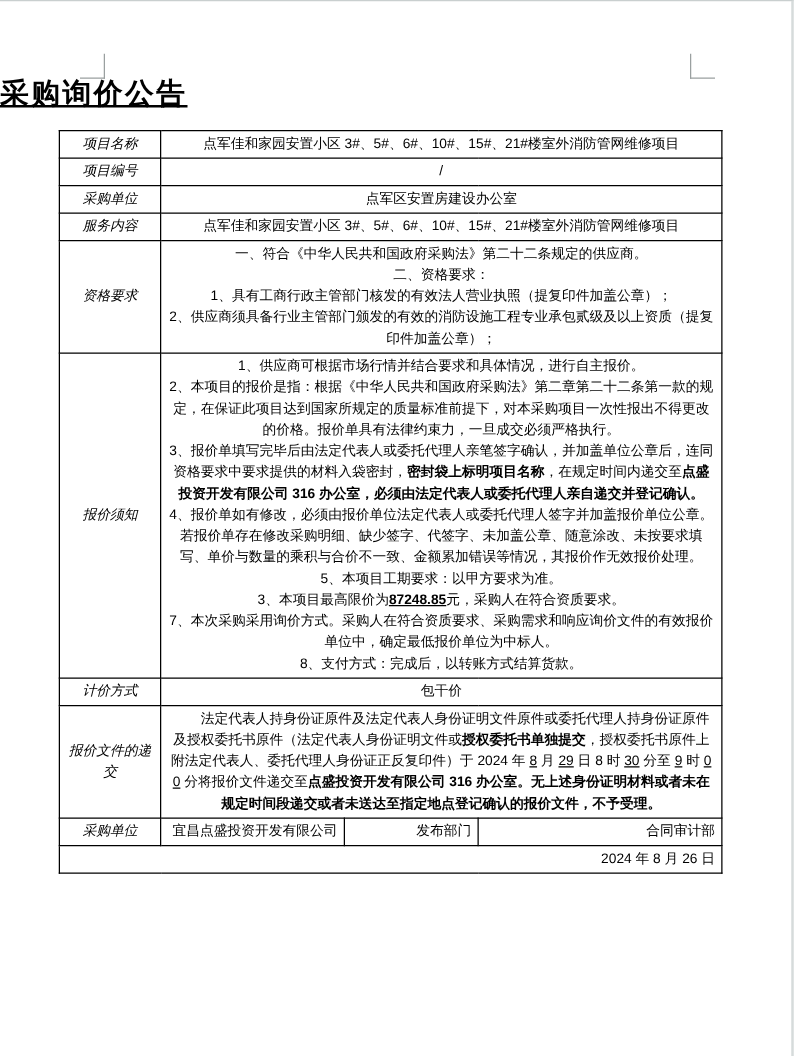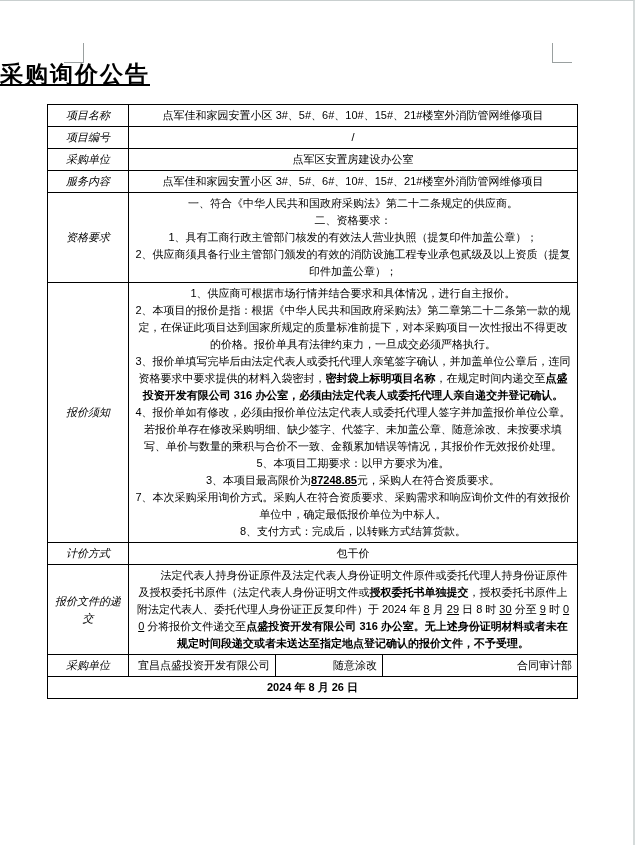--- a/index.html
+++ b/index.html
@@ -57,24 +57,23 @@
     padding:2px 4px;
     font-style:italic;
   }
   td.val{text-align:center;}
   td p{margin:0;}
   .b{font-weight:bold;}
   .u{text-decoration:underline;}
   .cell-submission p{text-indent:2em;}
   td.center{text-align:right;margin-top:17px;}
   td.date-cell{
-    text-align:center;
+    text-align:right;
     padding:6px 8px 6px 5px;
     border:1px solid #000;
-    font-weight:bold;
   }
   .h-sm{height:21px;}
 </style>
 </head>
 <body>
 
 <div class="corner-mark left"></div>
 <div class="corner-mark right"></div>
 
 <h1 class="doc-title">采购询价公告</h1>
@@ -141,21 +140,21 @@
   <tr>
     <td class="lbl">报价文件的递交</td>
     <td class="val cell-submission" colspan="3">
           <p><span>法定代表人持身份证原件及法定代表人身份证明文件原件或委托代理人持身份证原件及授权委托书原件（法定代表人身份证明文件或</span><span class="b">授权委托书单独提交</span><span>，授权委托书原件上附法定代表人、委托代理人身份证正反复印件）于 2024 年 </span><span class="u">8</span><span> 月 </span><span class="u">29</span><span> 日 8 时 </span><span class="u">30</span><span> 分至 </span><span class="u">9</span><span> 时 </span><span class="u">00</span><span> 分将报价文件递交至</span><span class="b">点盛投资开发有限公司 316 办公室。无上述身份证明材料或者未在规定时间段递交或者未送达至指定地点登记确认的报价文件，不予受理。</span></p>
         </td>
   </tr>
 
   <tr class="h-sm">
     <td class="lbl">采购单位</td>
     <td class="center">宜昌点盛投资开发有限公司</td>
-    <td class="center">随意涂改</td>
+    <td class="center">发布部门</td>
     <td class="center">合同审计部</td>
   </tr>
 
 
 
   <tr>
     <td class="date-cell" colspan="4">2024 年 8 月 26 日</td>
   </tr>
 </tbody>
   </table>

